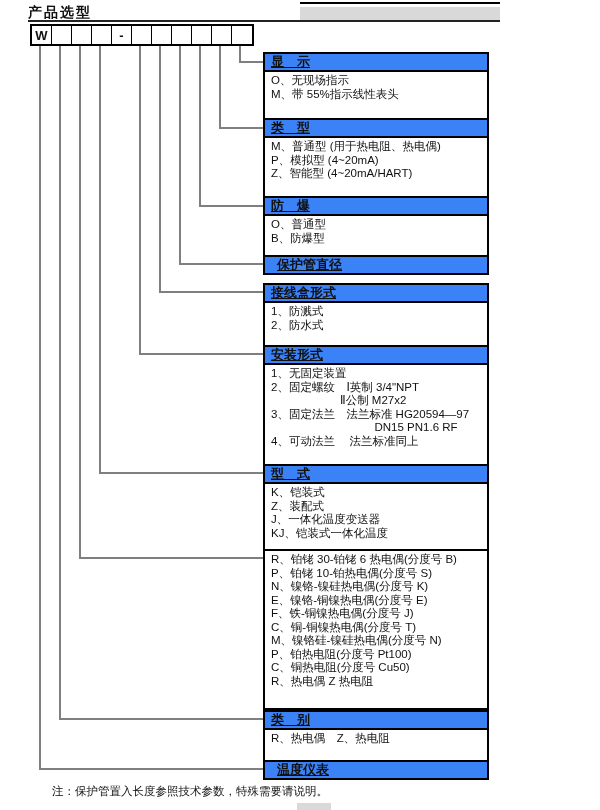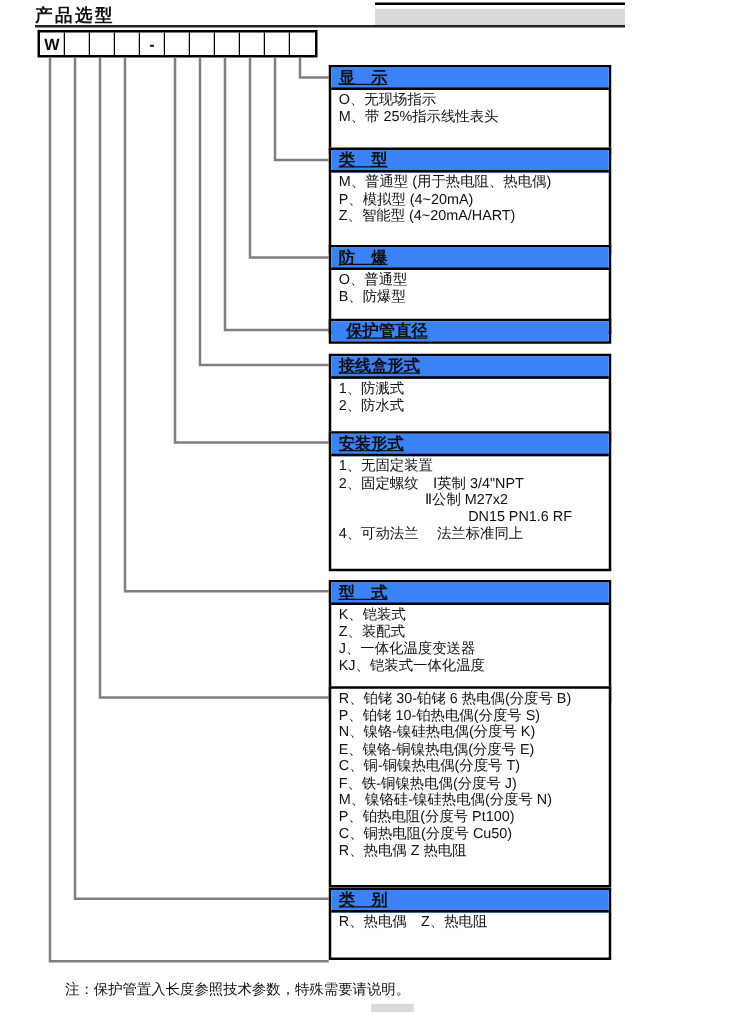--- a/index.html
+++ b/index.html
@@ -82,21 +82,21 @@
       <polyline points="80,46 80,558 263,558"></polyline>
       <polyline points="60,46 60,719 263,719"></polyline>
       <polyline points="40,46 40,769 263,769"></polyline>
     </g>
   </svg>
 
   <div class="opt-table" style="top:52px">
     <div class="opt-header"><span class="hdr-text">显　示</span></div>
     <div class="opt-body">
         <div class="opt-item">O、无现场指示</div>
-        <div class="opt-item">M、带 25%指示线性表头</div>
+        <div class="opt-item">M、带 55%指示线性表头</div>
       </div>
   </div>
 
   <div class="opt-table" style="top:118px">
     <div class="opt-header"><span class="hdr-text">类　型</span></div>
     <div class="opt-body">
         <div class="opt-item">M、普通型 (用于热电阻、热电偶)</div>
         <div class="opt-item">P、模拟型 (4~20mA)</div>
         <div class="opt-item">Z、智能型 (4~20mA/HART)</div>
       </div>
@@ -121,20 +121,21 @@
         <div class="opt-item">2、防水式</div>
       </div>
   </div>
 
   <div class="opt-table" style="top:345px">
     <div class="opt-header"><span class="hdr-text">安装形式</span></div>
     <div class="opt-body">
         <div class="opt-item">1、无固定装置</div>
         <div class="opt-item">2、固定螺纹　Ⅰ英制 3/4"NPT</div>
         <div class="opt-item">　　　　　　Ⅱ公制 M27x2</div>
+        <div class="opt-item">3、固定法兰　法兰标准 HG20594—97</div>
         <div class="opt-item">　　　　　　　　　DN15 PN1.6 RF</div>
         <div class="opt-item">4、可动法兰　 法兰标准同上</div>
       </div>
   </div>
 
   <div class="opt-table" style="top:464px">
     <div class="opt-header"><span class="hdr-text">型　式</span></div>
     <div class="opt-body">
         <div class="opt-item">K、铠装式</div>
         <div class="opt-item">Z、装配式</div>
@@ -142,33 +143,36 @@
         <div class="opt-item">KJ、铠装式一体化温度</div>
       </div>
   </div>
 
   <div class="opt-table" style="top:549px">
     <div class="opt-body">
         <div class="opt-item">R、铂铑 30-铂铑 6 热电偶(分度号 B)</div>
         <div class="opt-item">P、铂铑 10-铂热电偶(分度号 S)</div>
         <div class="opt-item">N、镍铬-镍硅热电偶(分度号 K)</div>
         <div class="opt-item">E、镍铬-铜镍热电偶(分度号 E)</div>
+        <div class="opt-item">F、铁-铜镍热电偶(分度号 J)</div>
         <div class="opt-item">C、铜-铜镍热电偶(分度号 T)</div>
-        <div class="opt-item">F、铁-铜镍热电偶(分度号 J)</div>
         <div class="opt-item">M、镍铬硅-镍硅热电偶(分度号 N)</div>
         <div class="opt-item">P、铂热电阻(分度号 Pt100)</div>
         <div class="opt-item">C、铜热电阻(分度号 Cu50)</div>
         <div class="opt-item">R、热电偶 Z 热电阻</div>
       </div>
   </div>
 
   <div class="opt-table" style="top:710px">
     <div class="opt-header"><span class="hdr-text">类　别</span></div>
     <div class="opt-body">
         <div class="opt-item">R、热电偶　Z、热电阻</div>
       </div>
   </div>
 
+  <div class="opt-table header-only" style="top:760px">
+    <div class="opt-header"><span class="hdr-text">温度仪表</span></div>
+  </div>
 
   <div class="note">注：保护管置入长度参照技术参数，特殊需要请说明。</div>
   <div class="artifact"></div>
 
 </div>
 
 </body></html>

